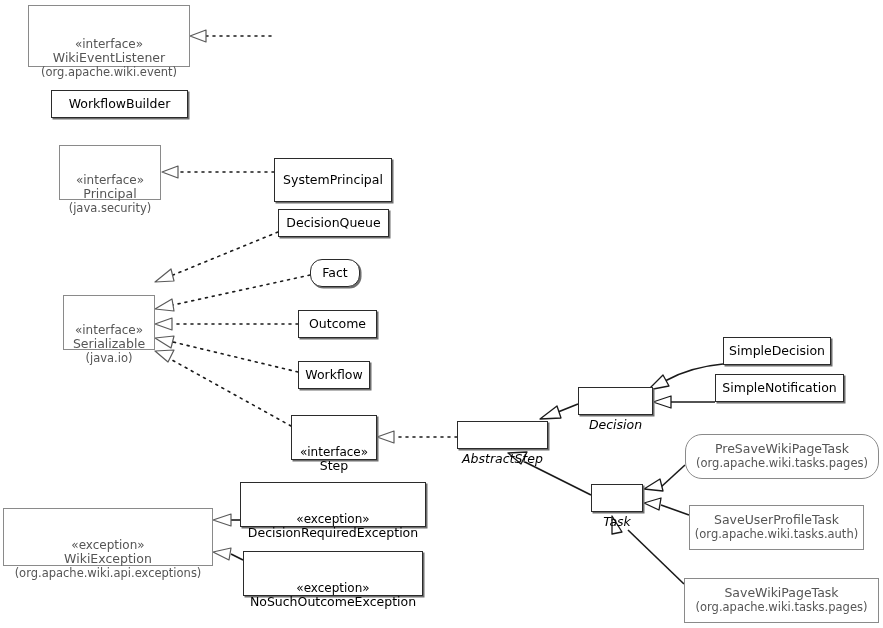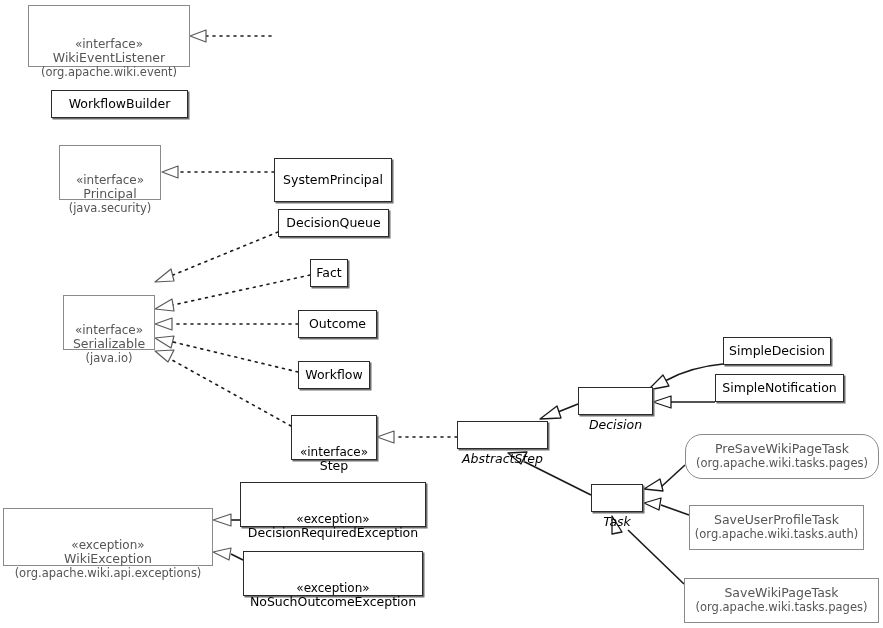--- a/index.html
+++ b/index.html
@@ -171,21 +171,21 @@
   </div>
 
   <div class="node internal" style="left:274px; top:158px; width:118px; height:44px;text-align:right;">
     <div class="nm">SystemPrincipal</div>
   </div>
 
   <div class="node internal" style="left:278px; top:209px; width:111px; height:28px;">
     <div class="nm">DecisionQueue</div>
   </div>
 
-  <div class="node internal" style="left:310px; top:259px; width:38px;  height:28px;">
+  <div class="node internal" style="left:310px; top:259px; width:50px;  height:28px;border-radius:12px;">
     <div class="nm">Fact</div>
   </div>
 
   <div class="node external" style="left:63px;  top:295px; width:92px;  height:55px;">
     <div class="stereotype">«interface»</div>
     <div class="nm">Serializable</div>
     <div class="pkg">(java.io)</div>
   </div>
 
   <div class="node internal" style="left:298px; top:310px; width:79px;  height:28px;">

